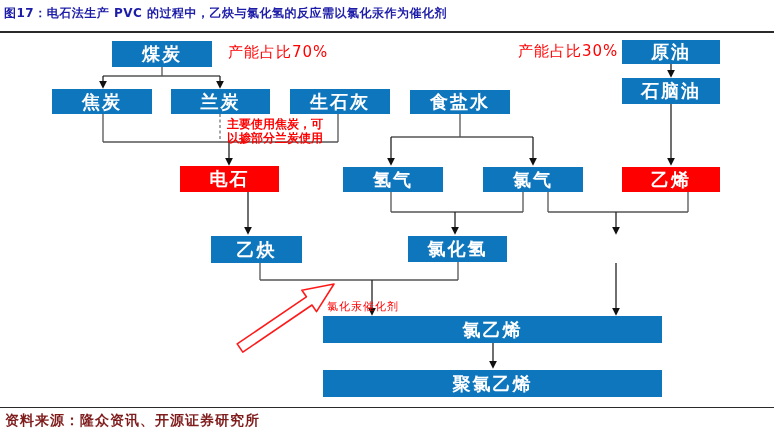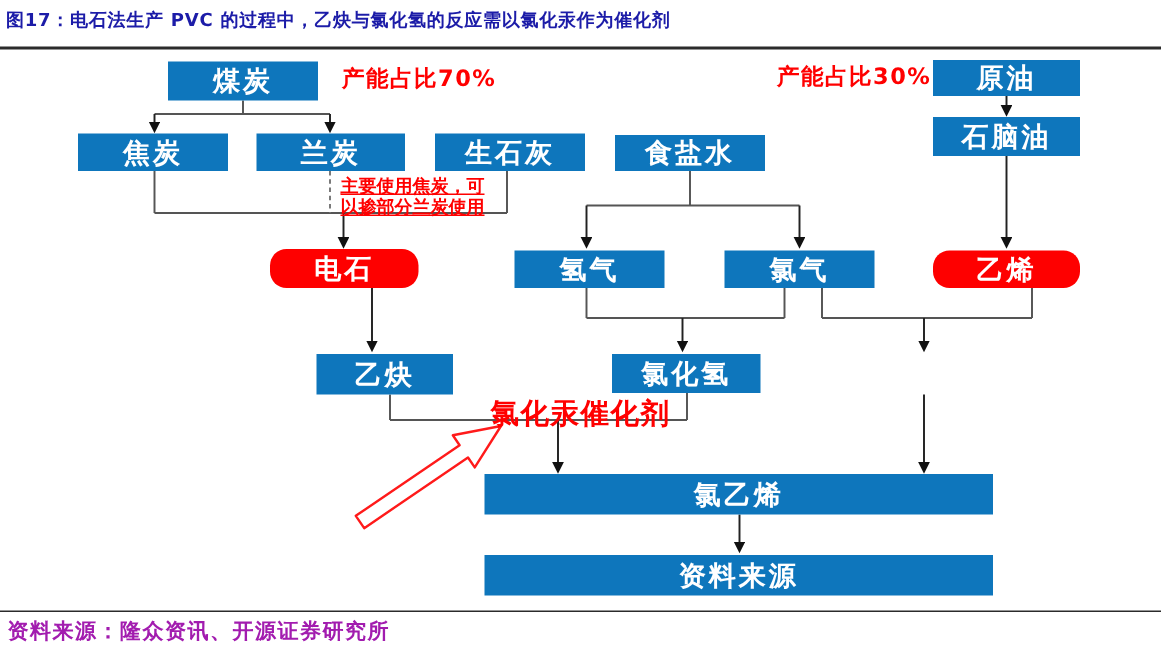--- a/index.html
+++ b/index.html
@@ -14,29 +14,29 @@
   }
   .rule{position:absolute;left:0;right:0;height:0;}
   .rule-title{top:31px;border-top:2px solid #2b2b2b;}
   .rule-footer{top:407px;border-top:1.5px solid #2b2b2b;}
   .connectors{position:absolute;left:0;top:0;pointer-events:none;}
   .node{
     position:absolute;display:flex;align-items:center;justify-content:center;
     color:#fff;font-weight:bold;font-size:18px;letter-spacing:2px;white-space:nowrap;
   }
   .blue{background:var(--box-blue,#0E76BC);}
-  .red{background:var(--box-red,#FE0000);border-radius:11px;}
+  .red{background:var(--box-red,#FE0000);}
   .ann{
-    position:absolute;color:var(--ann-red,#FF0000);font-weight:bold;white-space:nowrap;
+    position:absolute;color:var(--ann-red,#FF0000);font-weight:normal;white-space:nowrap;
   }
   .ann-cap{font-size:15px;letter-spacing:1px;}
-  .ann-note{font-size:12px;line-height:14px;font-weight:bold;text-decoration:underline;}
-  .ann-catalyst{font-size:19px;letter-spacing:1px;}
+  .ann-note{font-size:12px;line-height:14px;font-weight:bold;}
+  .ann-catalyst{font-size:11px;letter-spacing:1px;margin-top:36px;}
   .footer{
-    position:absolute;left:5px;top:412px;font-size:14px;font-weight:bold;color:#a21caf;
+    position:absolute;left:5px;top:412px;font-size:14px;font-weight:bold;color:#7f1d1d;
     letter-spacing:1px;white-space:nowrap;
   }
 </style>
 </head>
 <body>
 
 <div class="fig">
 
   <div class="title">图17：电石法生产 PVC 的过程中，乙炔与氯化氢的反应需以氯化汞作为催化剂</div>
   <div class="rule rule-title"></div>
@@ -88,21 +88,21 @@
 
   <div class="node red" style="left:180px;top:166px;width:99px;height:26px">电石</div>
   <div class="node blue" style="left:343px;top:167px;width:100px;height:25px">氢气</div>
   <div class="node blue" style="left:483px;top:167px;width:100px;height:25px">氯气</div>
   <div class="node red" style="left:622px;top:167px;width:98px;height:25px">乙烯</div>
 
   <div class="node blue" style="left:211px;top:236px;width:91px;height:27px">乙炔</div>
   <div class="node blue" style="left:408px;top:236px;width:99px;height:26px">氯化氢</div>
 
   <div class="node blue" style="left:323px;top:316px;width:339px;height:27px">氯乙烯</div>
-  <div class="node blue" style="left:323px;top:370px;width:339px;height:27px">资料来源</div>
+  <div class="node blue" style="left:323px;top:370px;width:339px;height:27px">聚氯乙烯</div>
 
   <div class="ann ann-cap" style="left:228px;top:43px">产能占比70%</div>
   <div class="ann ann-cap" style="left:518px;top:42px">产能占比30%</div>
   <div class="ann ann-note" style="left:227px;top:117px">
     <span>主要使用焦炭，可</span><br>
     <span>以掺部分兰炭使用</span>
   </div>
   <div class="ann ann-catalyst" style="left:327px;top:263px">氯化汞催化剂</div>
 
   <div class="rule rule-footer"></div>

